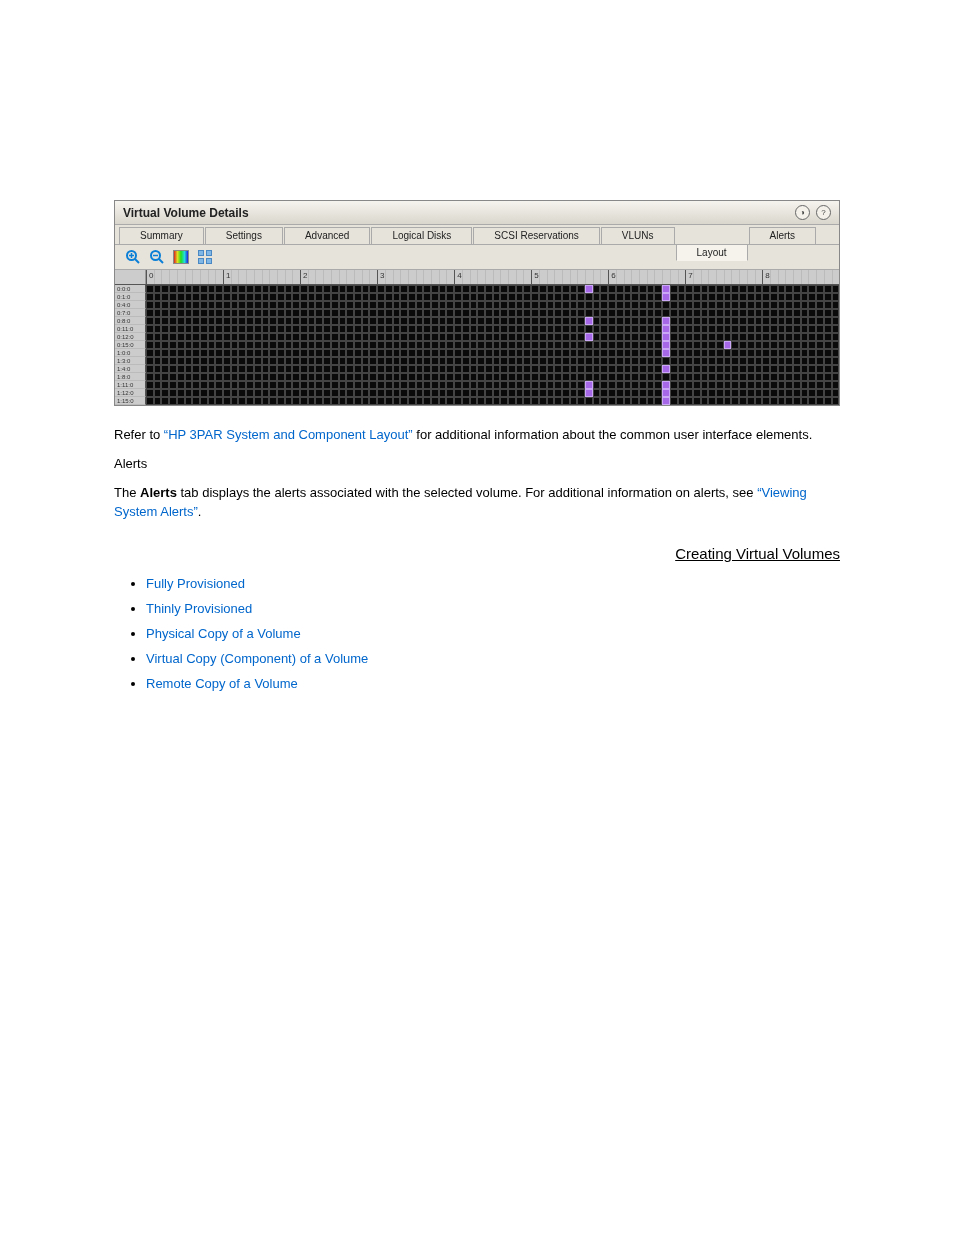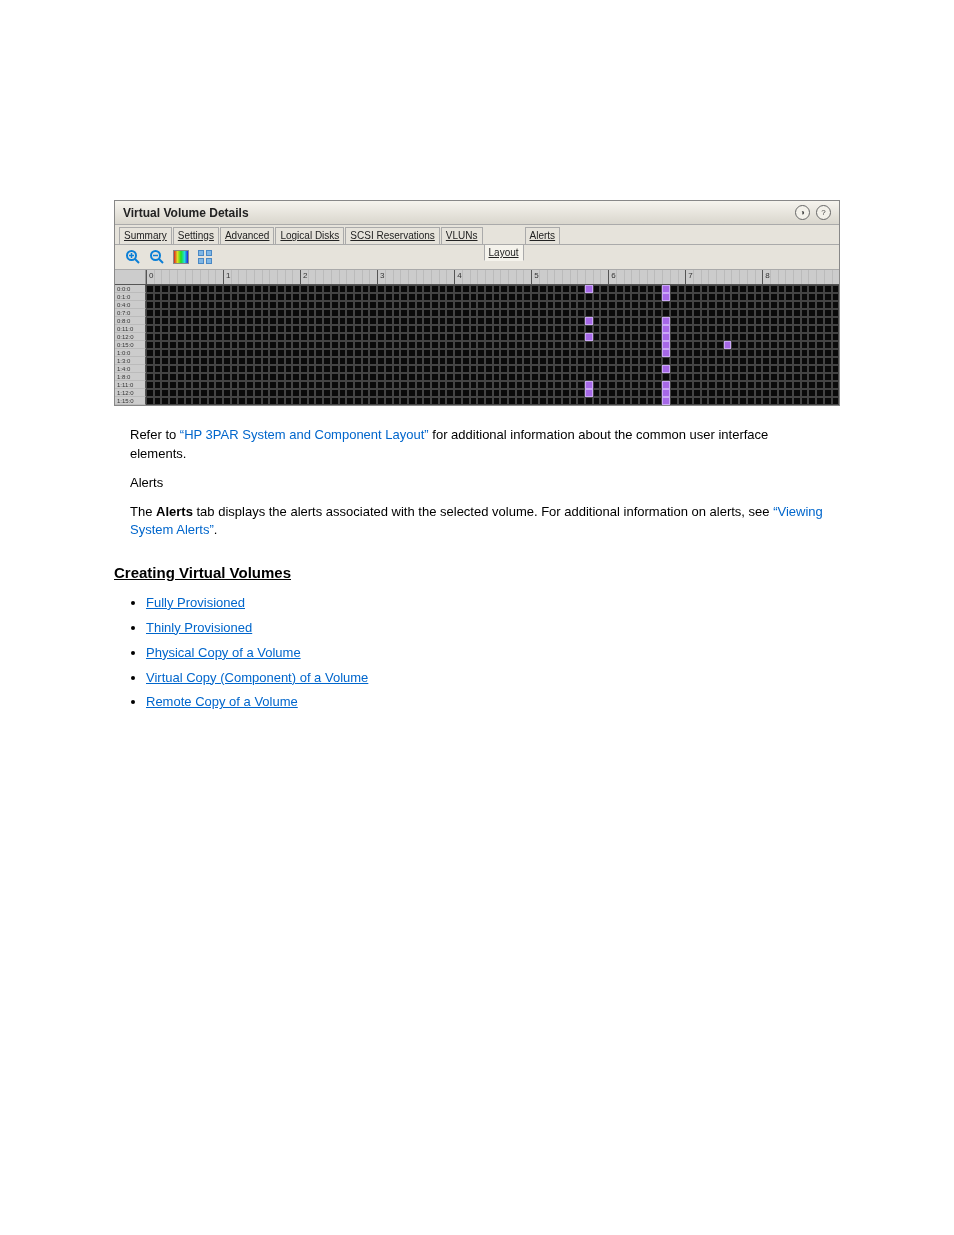--- a/index.html
+++ b/index.html
@@ -47,29 +47,28 @@
     background: #f3f1ea;
   }
   .tabs {
     display: flex;
     background: #e6e3db;
     border-bottom: 1px solid #aaa;
     padding: 2px 4px 0 4px;
     gap: 0;
   }
   .tab {
-    padding: 2px 4px;
+    padding: 2px 20px;
     border: 1px solid #aaa;
     border-bottom: none;
     background: #e6e3db;
     font-size: 10px;
     color: #222;
     margin-right: 1px;
     cursor: pointer;
-    text-decoration: underline;
   }
   .tab.active {
     background: #f5f3ec;
     border-bottom: 1px solid #f5f3ec;
     position: relative;
     top: 17px;
   }
   .toolbar {
     display: flex;
     gap: 8px;
@@ -179,27 +178,28 @@
   
   .doc {
     margin: 20px 114px 0 114px;
     font-size: 13px;
     line-height: 1.45;
     color: #000;
   }
   .doc a { color: #0066cc; text-decoration: none; }
   .doc h2 {
     font-size: 15px;
-    font-weight: bold;
+    font-weight: normal;
     text-decoration: underline;
     margin: 22px 0 10px 0;
-  }
-  .doc p { margin: 10px 16px; }
+    text-align: right;
+  }
+  .doc p { margin: 10px 0; }
   .doc ul { margin: 4px 0 10px 0; padding-left: 32px; }
-  .doc ul li { margin: 6px 0; color: #0066cc; text-decoration: underline; }
+  .doc ul li { margin: 6px 0; color: #0066cc; }
   .doc ul li::marker { color: #000; }
   .para1 { margin-top: 40px; }
 </style>
 </head>
 <body>
 
 <div class="page">
 
   <div class="panel">
     <div class="panel-header">

